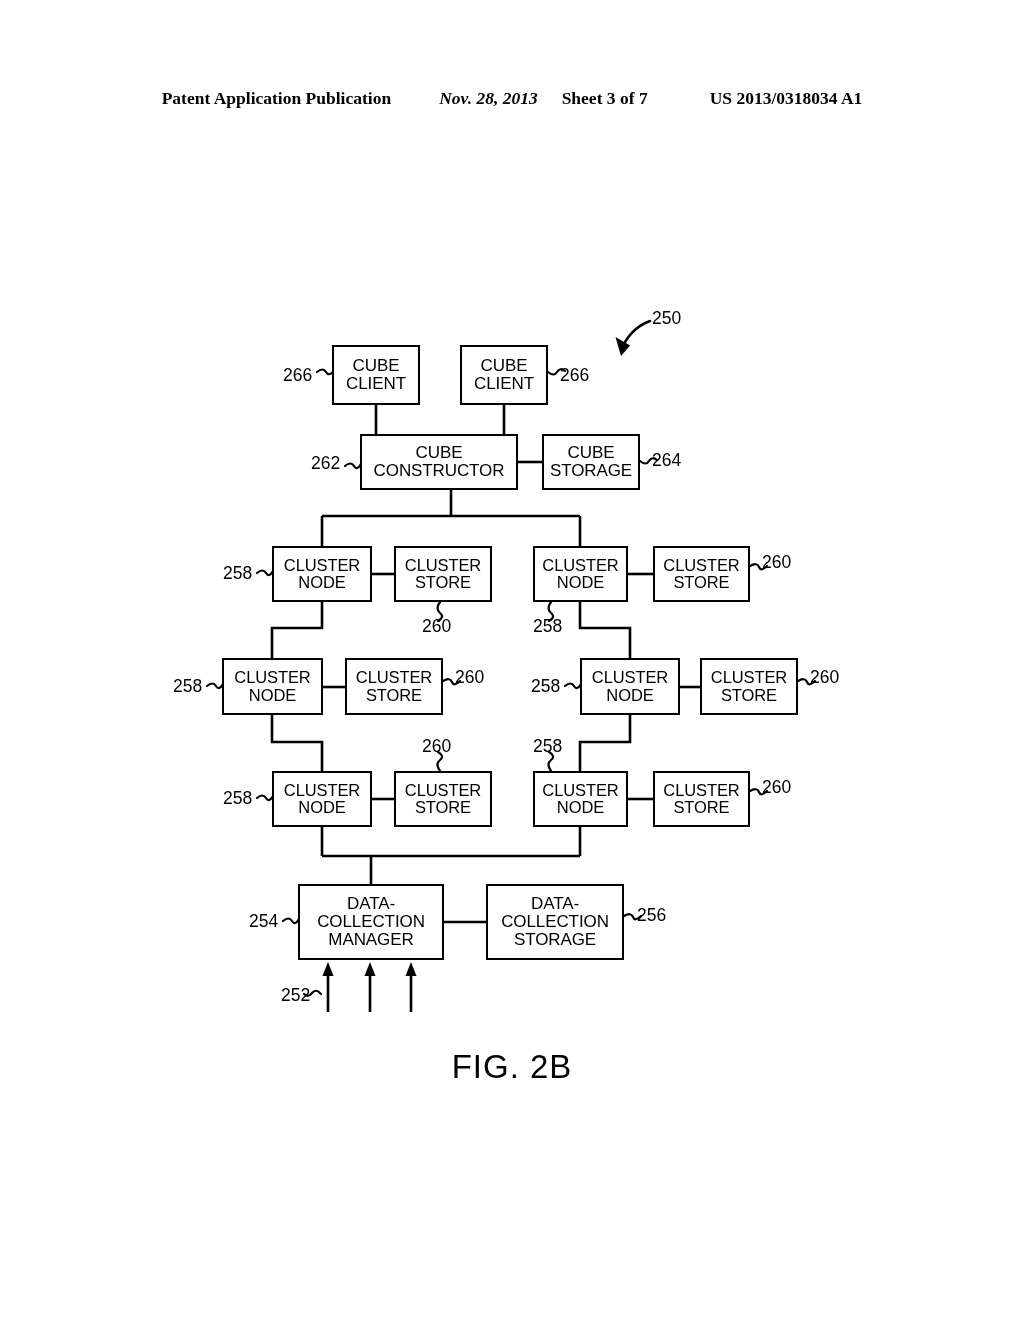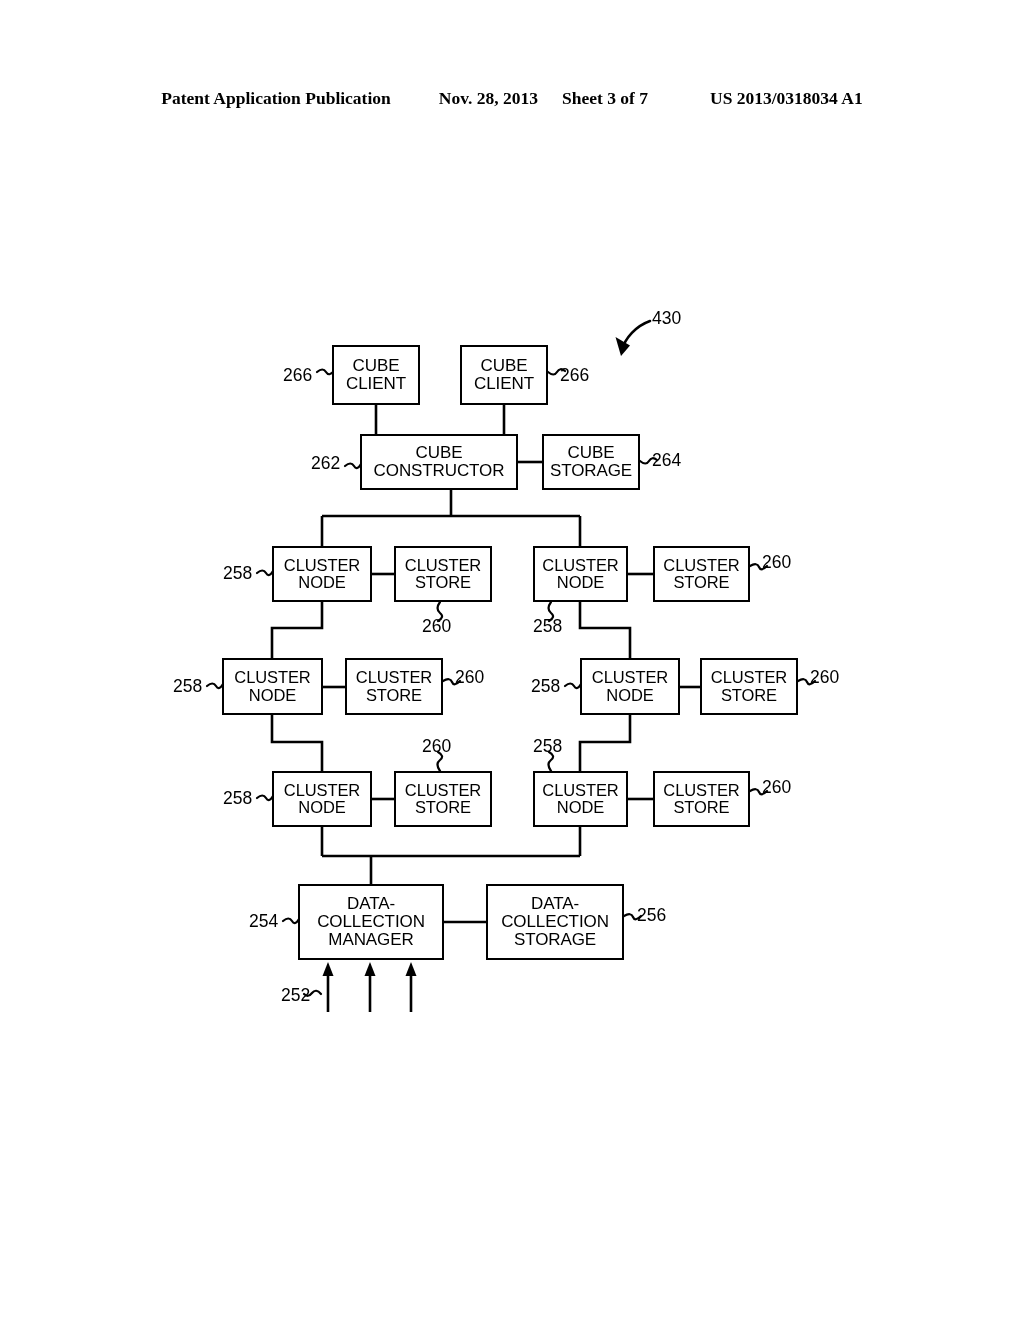--- a/index.html
+++ b/index.html
@@ -32,21 +32,21 @@
     font-family: "Liberation Serif", serif;
     font-weight: bold;
     font-size: 17.5px;
     color: #000;
     display: flex;
     justify-content: center;
     align-items: baseline;
     white-space: nowrap;
   }
   .header .h-pub     { margin-right: 48px; }
-  .header .h-date    { margin-right: 24px; }
+  .header .h-date    { margin-right: 24px; font-style: italic; }
   .header .h-sheet   { margin-right: 62px; }
   .header .h-num     { }
 
   
   .figure {
     position: absolute;
     left: 0;
     top: 0;
     width: 1024px;
     height: 1320px;
@@ -205,21 +205,21 @@
 
         <path d="M624,916 q7,-4 9,1 t8,-1"></path>
 
         <path d="M321,994 q-5,-6 -9,-1 t-8,1"></path>
       </g>
       <g fill="#000" stroke="none">
         <polygon points="621,356 615.5,337 630,345.5"></polygon>
       </g>
     </svg>
 
-    <div class="ref" style="left:652px; top:308px;">430</div>
+    <div class="ref" style="left:652px; top:308px;">250</div>
 
     <div class="nodebox t-cube-client" style="left:332px; top:345px; width:88px; height:60px;">
       <span>CUBE</span>
       <span>CLIENT</span>
     </div>
     <div class="ref" style="left:283px; top:365px;">266</div>
 
     <div class="nodebox t-cube-client" style="left:460px; top:345px; width:88px; height:60px;">
       <span>CUBE</span>
       <span>CLIENT</span>
@@ -319,15 +319,16 @@
 
     <div class="nodebox t-dc" style="left:486px; top:884px; width:138px; height:76px;">
       <span>DATA-</span>
       <span>COLLECTION</span>
       <span>STORAGE</span>
     </div>
     <div class="ref" style="left:637px; top:905px;">256</div>
 
     <div class="ref" style="left:281px; top:985px;">252</div>
 
+    <div class="figcaption">FIG. 2B</div>
 
   </div>
 </div>
 
 </body></html>

